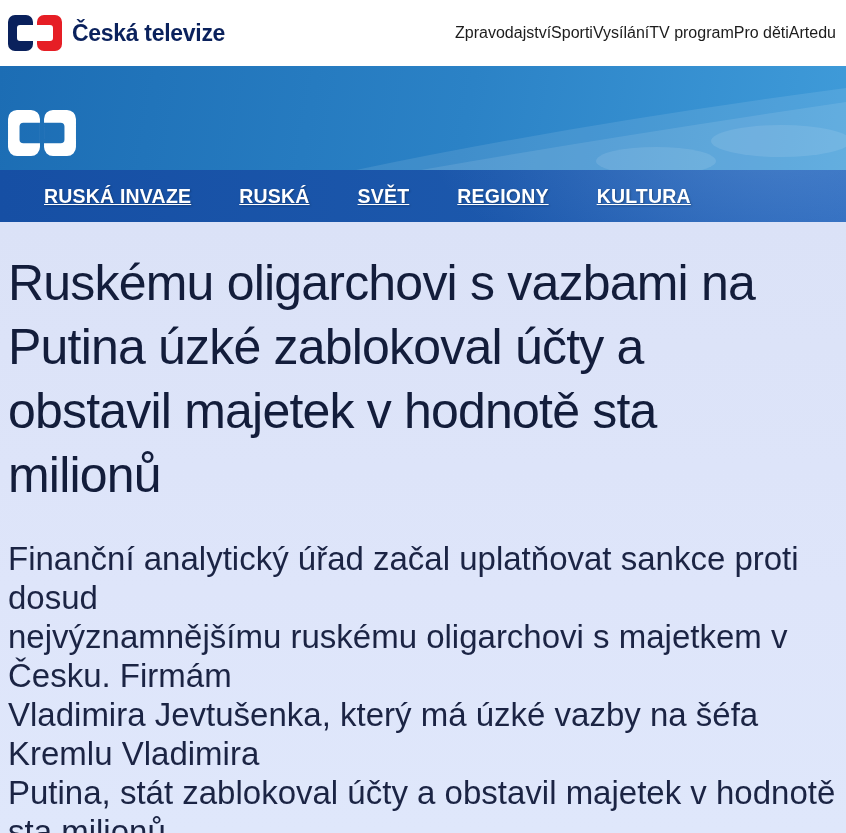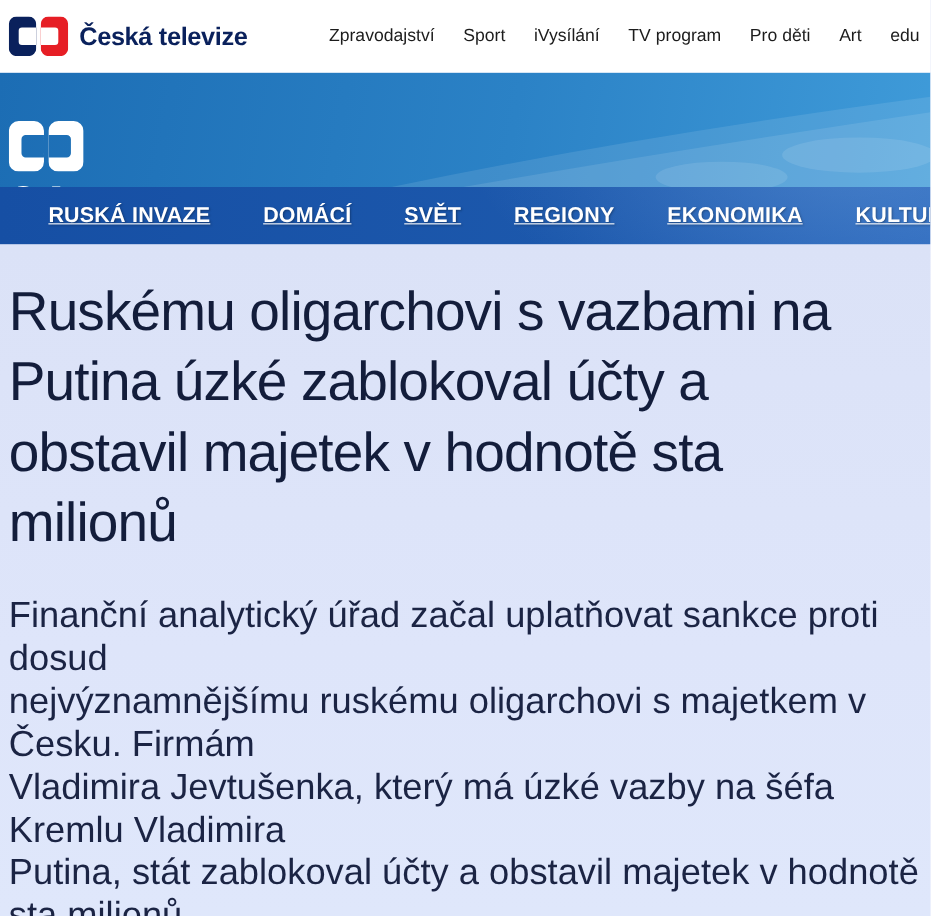--- a/index.html
+++ b/index.html
@@ -15,21 +15,21 @@
     height:66px; background:#ffffff;
     display:flex; align-items:center;
     padding:0 8px; position:relative; z-index:3;
   }
   .brand { display:flex; align-items:center; gap:8px; cursor:pointer; }
   .brand-text {
     font-size:23px; font-weight:bold; color:#0a215c;
     letter-spacing:-0.3px; margin-left:2px;
   }
   .topmenu {
-    margin-left:auto; display:flex; align-items:center; gap:26px;
+    margin-left:auto; display:flex; align-items:center; 
     font-size:16px; color:#1c1c1c; padding-right:2px;
   }
   .topmenu span { cursor:pointer; white-space:nowrap; }
 
   
   .logo-brackets { display:flex; align-items:center; gap:4px; }
 
   
   .channel-header {
     position:relative; height:104px; overflow:hidden;
@@ -126,24 +126,23 @@
         <svg width="32" height="46" viewBox="0 0 25 36" aria-hidden="true">
           <path fill="#ffffff" fill-rule="evenodd" d="M7,0 h11 a7,7 0 0 1 7,7 v22 a7,7 0 0 1 -7,7 h-11 a7,7 0 0 1 -7,-7 v-22 a7,7 0 0 1 7,-7 z M-1,10 h14 a3,3 0 0 1 3,3 v10 a3,3 0 0 1 -3,3 h-14 z"></path>
         </svg>
       </span>
       <span class="channel-num">24</span>
     </div>
   </div>
 
   <div class="sectionnav">
     <span class="navitem">RUSKÁ INVAZE</span>
-    <span class="navitem">DOMÁCÍ</span>
+    <span class="navitem">RUSKÁ</span>
     <span class="navitem">SVĚT</span>
     <span class="navitem">REGIONY</span>
-    <span class="navitem">EKONOMIKA</span>
     <span class="navitem">KULTURA</span>
   </div>
 
   <div class="main">
     <h1 class="headline">
       <div>Ruskému oligarchovi s vazbami na</div>
       <div>Putina úzké zablokoval účty a</div>
       <div>obstavil majetek v hodnotě sta</div>
       <div>milionů</div>
     </h1>

